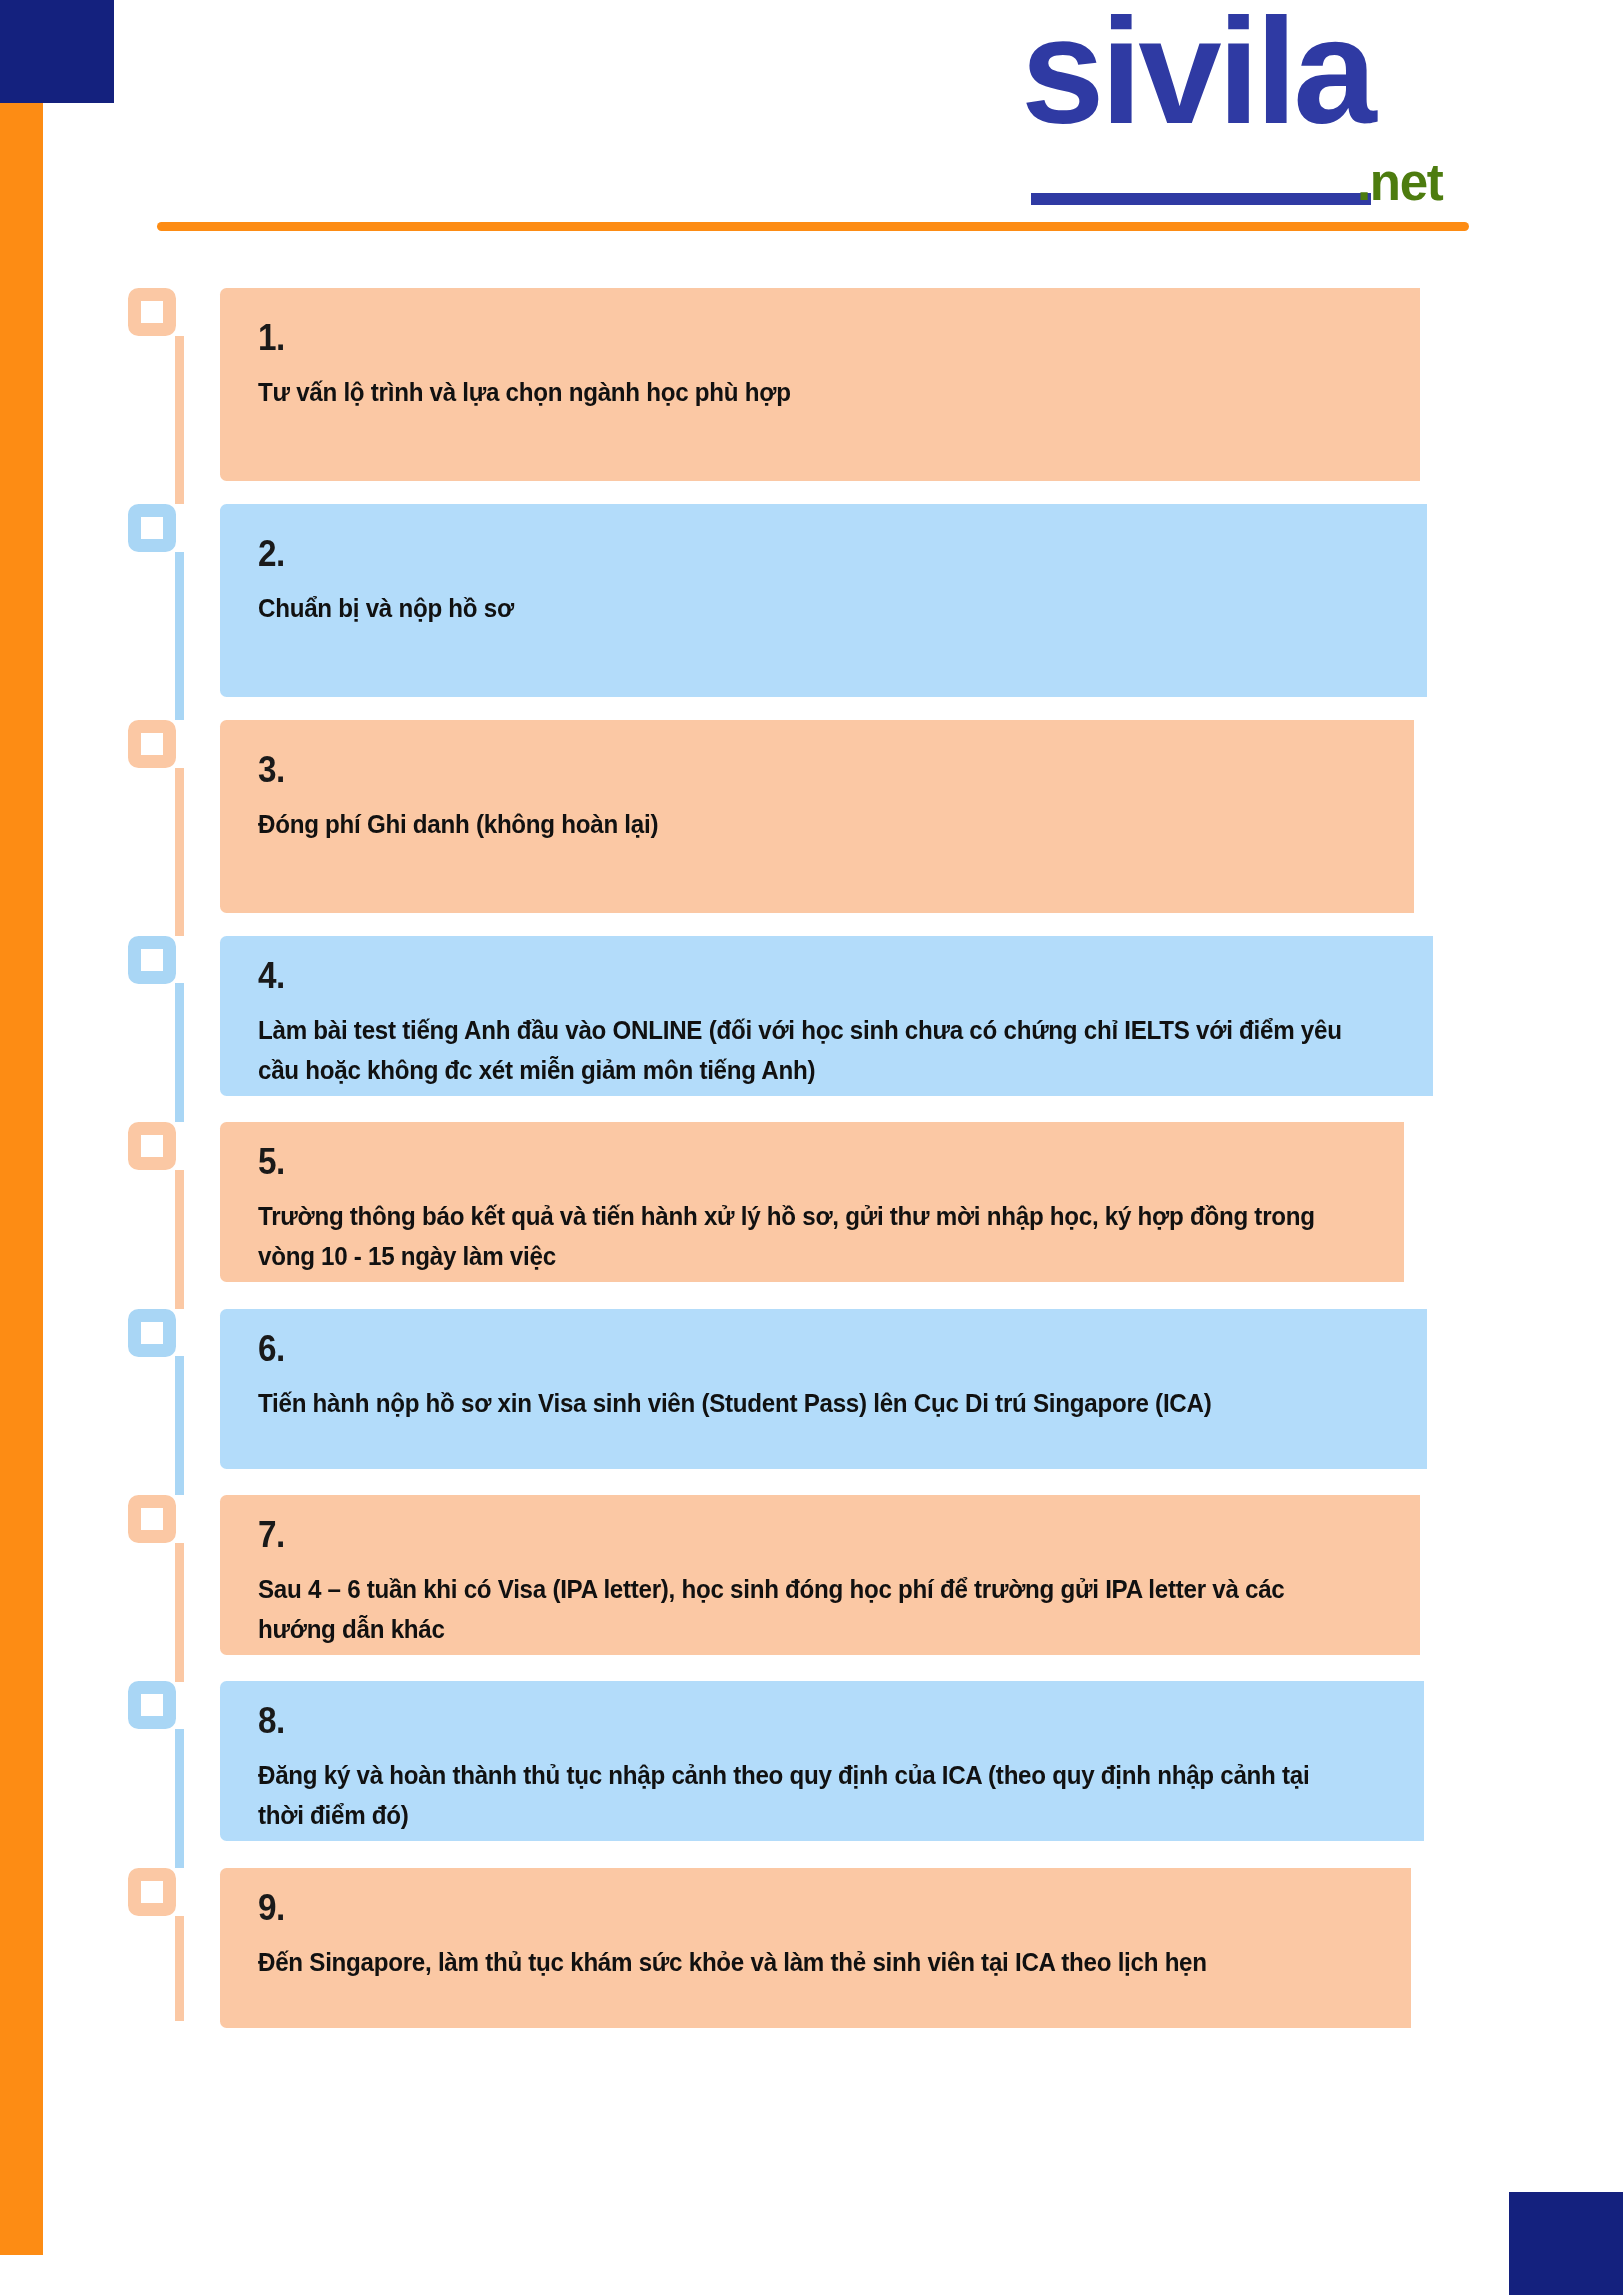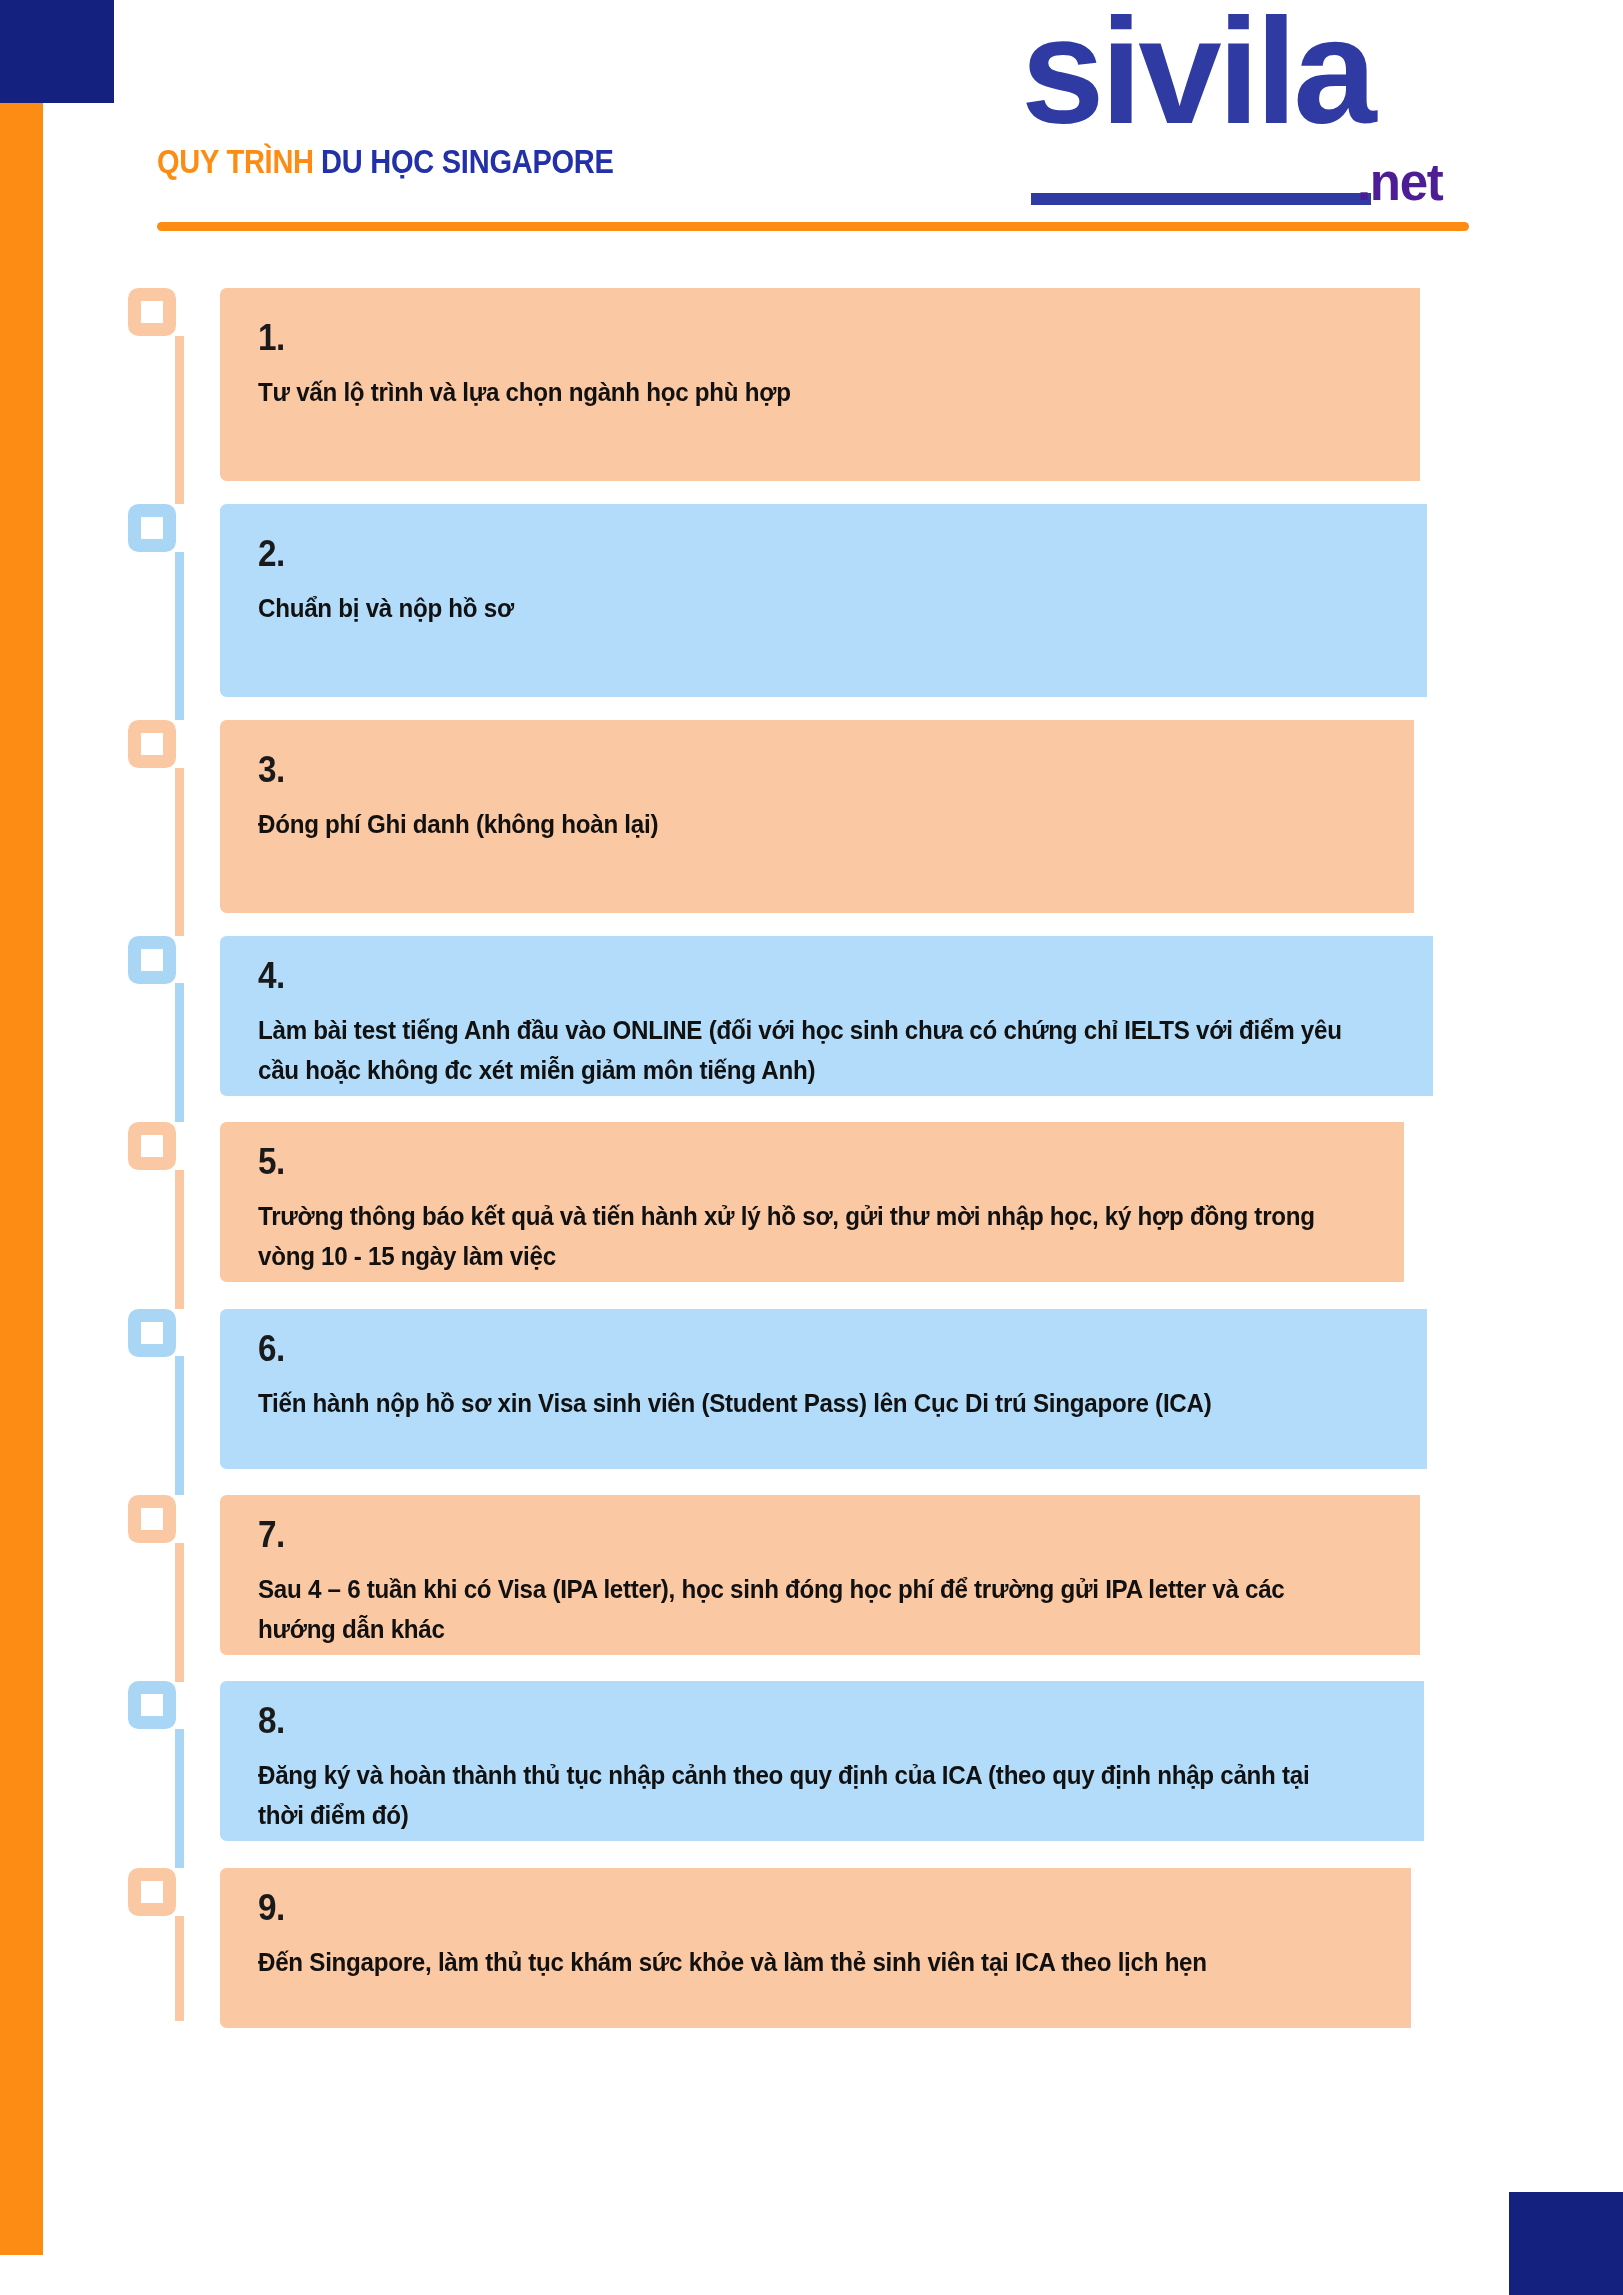--- a/index.html
+++ b/index.html
@@ -97,21 +97,21 @@
     position: absolute;
     left: 14.4px; top: 181px;
     width: 340px; height: 11.8px;
     background: #2f3aa3;
   }
   .logo-tld {
     position: absolute;
     left: 340px; top: 145px;
     font-size: 51px;
     font-weight: 700;
-    color: #4c1d95;
+    color: #4d7c0f;
     letter-spacing: -1.3px;
     line-height: 1;
   }
 
   
   .timeline {
     position: absolute;
     left: 128px; top: 288px;
     width: 1374px; height: 1966px;
   }
@@ -181,23 +181,20 @@
 </head>
 <body>
 
 <div id="page">
 
   <div class="corner-navy-tl"></div>
   <div class="edge-orange-left"></div>
   <div class="corner-navy-br"></div>
 
   <div class="header">
-    <div class="title-row">
-      <span class="title-orange">QUY TRÌNH</span><span class="title-blue">DU HỌC SINGAPORE</span>
-    </div>
     <div class="title-rule"></div>
   </div>
 
   <div class="logo">
     <div class="logo-word">sivila</div>
     <div class="logo-bar"></div>
     <div class="logo-tld">.net</div>
   </div>
 
   <div class="timeline">

